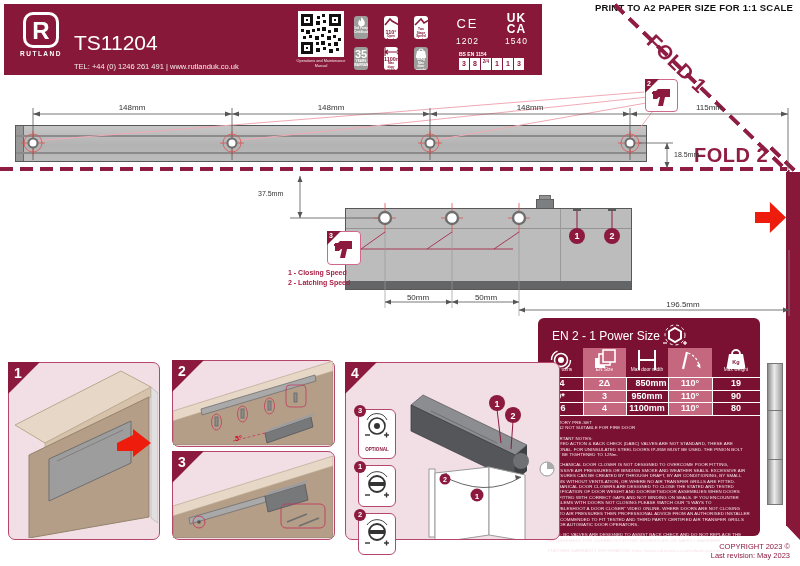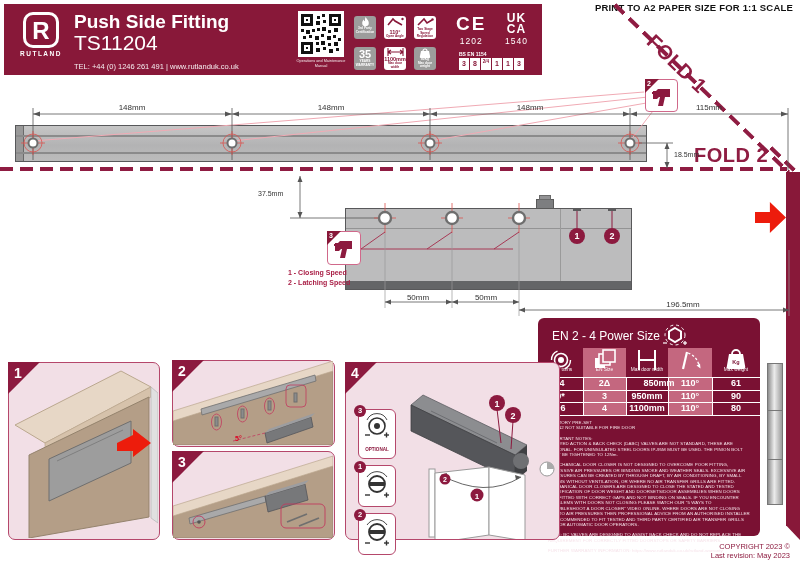--- a/index.html
+++ b/index.html
@@ -11,27 +11,27 @@
   #header{left:4px;top:4px;width:538px;height:71px;background:#881839;color:#fff;}
   .logo-box{left:12px;top:8px;width:50px;height:56px;text-align:center;}
   .logo-r{width:36px;height:36px;margin:0 auto;border:3px solid #fff;border-radius:10px;
           font-size:24px;font-weight:bold;line-height:32px;color:#fff;}
   .logo-name{font-size:6.5px;font-weight:bold;letter-spacing:1.5px;margin-top:2px;}
   .hdr-title{left:70px;top:7px;font-size:19px;font-weight:bold;line-height:21px;}
   .hdr-model{left:70px;top:30px;font-size:21px;line-height:18px;}
   .hdr-tel{left:70px;top:58px;font-size:7.5px;opacity:.92;}
   .qr{left:294px;top:7px;width:46px;height:46px;background:#fff;padding:3px;}
   .qr-caption{left:288px;top:55px;width:58px;font-size:3.8px;text-align:center;line-height:4.6px;opacity:.9;}
-  .badge{width:22px;height:23px;border-radius:3px;overflow:hidden;text-align:center;color:#881839;}
+  .badge{width:14px;height:23px;border-radius:3px;overflow:hidden;text-align:center;color:#881839;}
   .badge.grey{background:#9d9d9c;color:#fff;}
   .badge.white{background:#fff;}
   .badge .big{font-size:5.5px;font-weight:bold;line-height:6px;margin-top:3px;}
   .badge .cap{font-size:3.2px;line-height:3.6px;font-weight:bold;}
   .badge svg{display:block;margin:1px auto 0;}
-  .ce-mark{font-size:19px;font-weight:bold;letter-spacing:2px;line-height:22px;}
+  .ce-mark{font-size:13px;font-weight:normal;letter-spacing:2px;line-height:22px;}
   .ce-num{font-size:8.5px;margin-top:1px;letter-spacing:1px;}
   .ukca{font-size:12px;font-weight:800;line-height:11px;letter-spacing:1px;}
   .bsen-label{font-size:5px;font-weight:bold;}
   .bsen-box{display:inline-block;width:10px;height:12px;background:#fff;color:#881839;
             font-size:7px;font-weight:bold;text-align:center;line-height:12px;margin-right:1px;vertical-align:top;}
   .bsen-box.split{font-size:4.5px;line-height:5.5px;padding-top:0.5px;}
   
   .dash-h{height:4px;background:repeating-linear-gradient(90deg,#8f1c42 0 13px,transparent 13px 20px);}
   .dash-d{height:4px;background:repeating-linear-gradient(90deg,#8f1c42 0 13px,transparent 13px 20px);
           transform-origin:0 0;}
@@ -90,21 +90,20 @@
 </head>
 <body>
 
 <div id="page">
 
   <div id="header" class="abs">
     <div class="abs logo-box">
       <div class="logo-r">R</div>
       <div class="logo-name">RUTLAND</div>
     </div>
-    <div class="abs hdr-title">Push Side Fitting</div>
     <div class="abs hdr-model">TS11204</div>
     <div class="abs hdr-tel">TEL: +44 (0) 1246 261 491  |  www.rutlanduk.co.uk</div>
 
     <div class="abs qr">
       <svg width="40" height="40" viewBox="0 0 40 40">
         <rect x="0" y="0" width="12" height="12" fill="#111"></rect>
           <rect x="3" y="3" width="6" height="6" fill="#fff"></rect>
           <rect x="5" y="5" width="2" height="2" fill="#111"></rect>
         <rect x="28" y="0" width="12" height="12" fill="#111"></rect>
           <rect x="31" y="3" width="6" height="6" fill="#fff"></rect>
@@ -372,21 +371,21 @@
       <rect x="0" y="8" width="2" height="2" fill="#8c1a3f"></rect>
     </svg>
   </div>
 
   <div class="abs valve-badge" style="left:569px;top:228px;">1</div>
   <div class="abs valve-badge" style="left:604px;top:228px;">2</div>
   <div class="abs legend" style="left:288px;top:268px;">1 - Closing Speed</div>
   <div class="abs legend" style="left:288px;top:278px;">2 - Latching Speed</div>
 
   <div id="power-panel" class="abs">
-    <div class="abs pp-title">EN 2 - 4 Power Size</div>
+    <div class="abs pp-title">EN 2 - 1 Power Size</div>
     <svg class="abs" style="left:122px;top:6px;" width="30" height="24" viewBox="0 0 30 24">
       <polygon points="15,4 21,7.5 21,14.5 15,18 9,14.5 9,7.5" fill="none" stroke="#fff" stroke-width="2"></polygon>
       <circle cx="15" cy="11" r="10" fill="none" stroke="#fff" stroke-width="1" stroke-dasharray="3 3"></circle>
       <line x1="3" y1="19" x2="7" y2="19" stroke="#fff" stroke-width="1.2"></line>
       <line x1="23" y1="19" x2="27" y2="19" stroke="#fff" stroke-width="1.2"></line>
         <line x1="25" y1="17" x2="25" y2="21" stroke="#fff" stroke-width="1.2"></line>
     </svg>
 
     <div class="pp-lightcol" style="left:45px;width:43px;"></div>
     <div class="pp-lightcol" style="left:130px;width:44px;"></div>
@@ -435,23 +434,23 @@
       <div class="pp-row-line" style="top:71.5px;"></div>
     <div class="pp-row-line" style="top:84px;"></div>
       <div class="pp-row-line" style="top:96.5px;"></div>
     <div class="pp-vline" style="left:45px;"></div>
       <div class="pp-vline" style="left:88px;"></div>
     <div class="pp-vline" style="left:130px;"></div>
       <div class="pp-vline" style="left:174px;"></div>
 
     <div class="pp-cell" style="left:0;top:59px;width:45px;">-4</div>
     <div class="pp-cell" style="left:45px;top:59px;width:43px;">2Δ</div>
-    <div class="pp-cell" style="left:96px;top:59px;width:50px;">850mm</div>
+    <div class="pp-cell" style="left:88px;top:59px;width:50px;">850mm</div>
     <div class="pp-cell" style="left:130px;top:59px;width:44px;">110°</div>
-    <div class="pp-cell" style="left:174px;top:59px;width:48px;">61</div>
+    <div class="pp-cell" style="left:174px;top:59px;width:48px;">19</div>
     <div class="pp-cell" style="left:0;top:71.5px;width:45px;">0*</div>
     <div class="pp-cell" style="left:45px;top:71.5px;width:43px;">3</div>
     <div class="pp-cell" style="left:88px;top:71.5px;width:42px;">950mm</div>
     <div class="pp-cell" style="left:130px;top:71.5px;width:44px;">110°</div>
     <div class="pp-cell" style="left:174px;top:71.5px;width:48px;">90</div>
     <div class="pp-cell" style="left:0;top:84px;width:45px;">+6</div>
     <div class="pp-cell" style="left:45px;top:84px;width:43px;">4</div>
     <div class="pp-cell" style="left:88px;top:84px;width:42px;">1100mm</div>
     <div class="pp-cell" style="left:130px;top:84px;width:44px;">110°</div>
     <div class="pp-cell" style="left:174px;top:84px;width:48px;">80</div>

